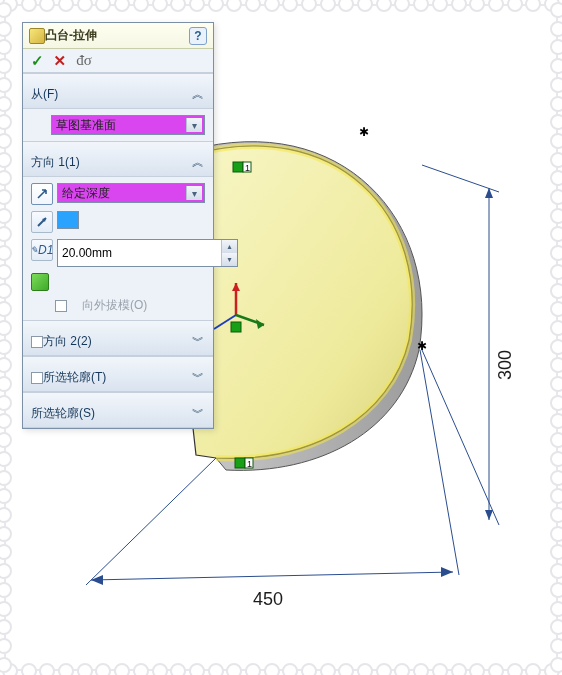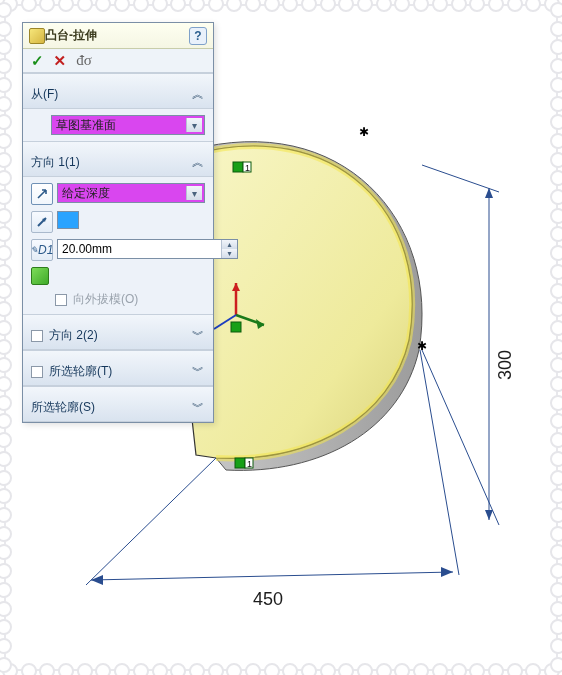--- a/index.html
+++ b/index.html
@@ -32,29 +32,29 @@
 
   .sect-head { display:flex; align-items:flex-start; justify-content:space-between; height:36px; padding:12px 8px; background:linear-gradient(#f2f6fb,#d9e3ef); border-top:1px solid #c6d0dc; border-bottom:1px solid #c6d0dc; color:#14365a; }
   .chev { width:14px; text-align:center; color:#44607c; }
   .sect-body { padding:6px 8px; background:#edf2f9; display:flex; flex-direction:column; gap:6px; }
   .combo { height:20px; border:1px solid #7b8fa6; background:#d946ef; display:flex; align-items:center; padding:0 4px; position:relative; }
   .combo .arrow { position:absolute; right:2px; top:2px; bottom:2px; width:16px; background:linear-gradient(#f2f5fa,#d4dde9); border-left:1px solid #b6c2d2; display:flex; align-items:center; justify-content:center; color:#4a637e; font-size:10px; }
   .row { display:flex; align-items:flex-start; gap:4px; }
   .iconbtn { width:22px; height:22px; border:1px solid #a9b9cc; background:linear-gradient(#f7faff,#e3ecf6); display:flex; align-items:center; justify-content:center; font-size:12px; color:#2c5a8a; border-radius:2px; }
   .iconbtn.active { background:linear-gradient(#fff,#f1f6fc); border-color:#6f91b6; }
   .colorwell { width:22px; height:18px; border:1px solid #7b8fa6; background:#2aa3ff; }
-  .spin { flex:1; display:flex; height:20px; border:1px solid #7b8fa6; background:#fff; align-items:center; }
+  .spin { flex:1; display:flex; height:28px; border:1px solid #7b8fa6; background:#fff; align-items:center; }
   .spin input { flex:1; border:0; outline:0; padding:0 4px; font-size:12px; height:100%; }
   .spin .spinbtns { width:16px; height:100%; display:flex; flex-direction:column; border-left:1px solid #b6c2d2; }
   .spin .sb { flex:1; background:linear-gradient(#f2f5fa,#d4dde9); display:flex; align-items:center; justify-content:center; font-size:8px; color:#4a637e; }
   .draftrow { display:flex; align-items:center; gap:6px; }
   .grn { width:18px; height:18px; background:linear-gradient(135deg,#7ddc5a,#3faa2a); border:1px solid #2d7d1c; border-radius:2px; }
   .chk { width:12px; height:12px; border:1px solid #8b98a8; background:#fff; }
-  .muted { color:#9aa3ad; }
-  .sect-head .lead { display:flex; align-items:center; gap:6px; }
+  .muted { color:#9aa3ad;margin-left:9px; }
+  .sect-head .lead { display:flex; align-items:center; }
   .sq { width:12px; height:12px; border:1px solid #8b98a8; background:#fff; }
 
   
   .scene { position:absolute; left:0; top:0; width:100%; height:100%; }
 
 </style>
 </head>
 <body>
 
 <div class="viewport">

